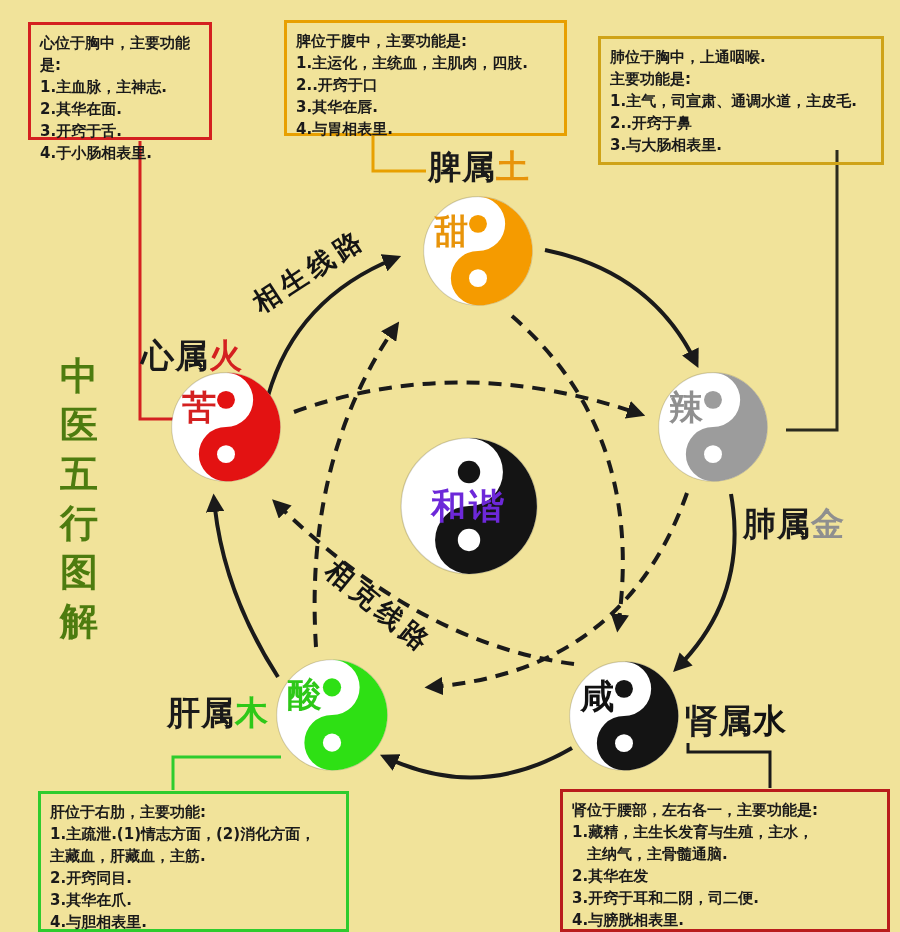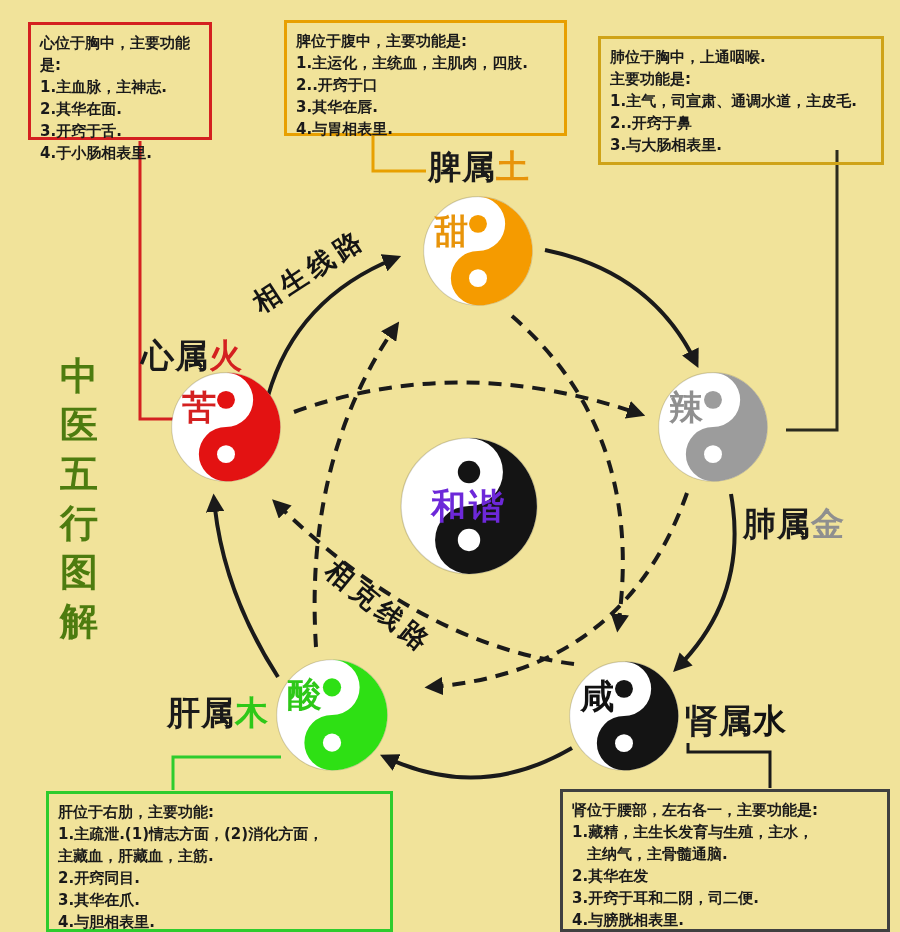--- a/index.html
+++ b/index.html
@@ -41,22 +41,22 @@
   .cycle-gen{left:248px;top:294px;transform:rotate(-33deg);transform-origin:left top;}
   .cycle-ovc{left:338px;top:556px;transform:rotate(39deg);transform-origin:left top;}
   .info-box{
     position:absolute;z-index:4;padding:7px 9px;
     font-size:15px;font-weight:700;line-height:22px;
   }
   .info-box .box-text{white-space:pre-line;}
   .box-heart {left:28px; top:22px; width:184px;height:118px;border:3px solid #d42020;}
   .box-spleen{left:284px;top:20px; width:283px;height:116px;border:3px solid #e8a000;}
   .box-lung  {left:598px;top:20px; width:286px;height:129px;border:3px solid #cfa318;margin-top:16px;}
-  .box-liver {left:46px; top:791px;width:347px;height:141px;border:3px solid #2ecc2e;}
-  .box-kidney{left:560px;top:789px;width:330px;height:143px;border:3px solid #404040;}
+  .box-liver {left:38px; top:791px;width:311px;height:141px;border:3px solid #2ecc2e;}
+  .box-kidney{left:560px;top:789px;width:330px;height:143px;border:3px solid #b91c1c;}
   .box-heart,.box-spleen,.box-lung,.box-liver,.box-kidney{box-sizing:border-box;}
   .main-title{
     position:absolute;left:52px;top:352px;width:46px;z-index:4;
     font-size:38px;font-weight:700;line-height:49px;word-break:break-all;
     letter-spacing:0;color:#4d7c0f;text-align:right;
   }
 </style>
 </head>
 <body>
 

